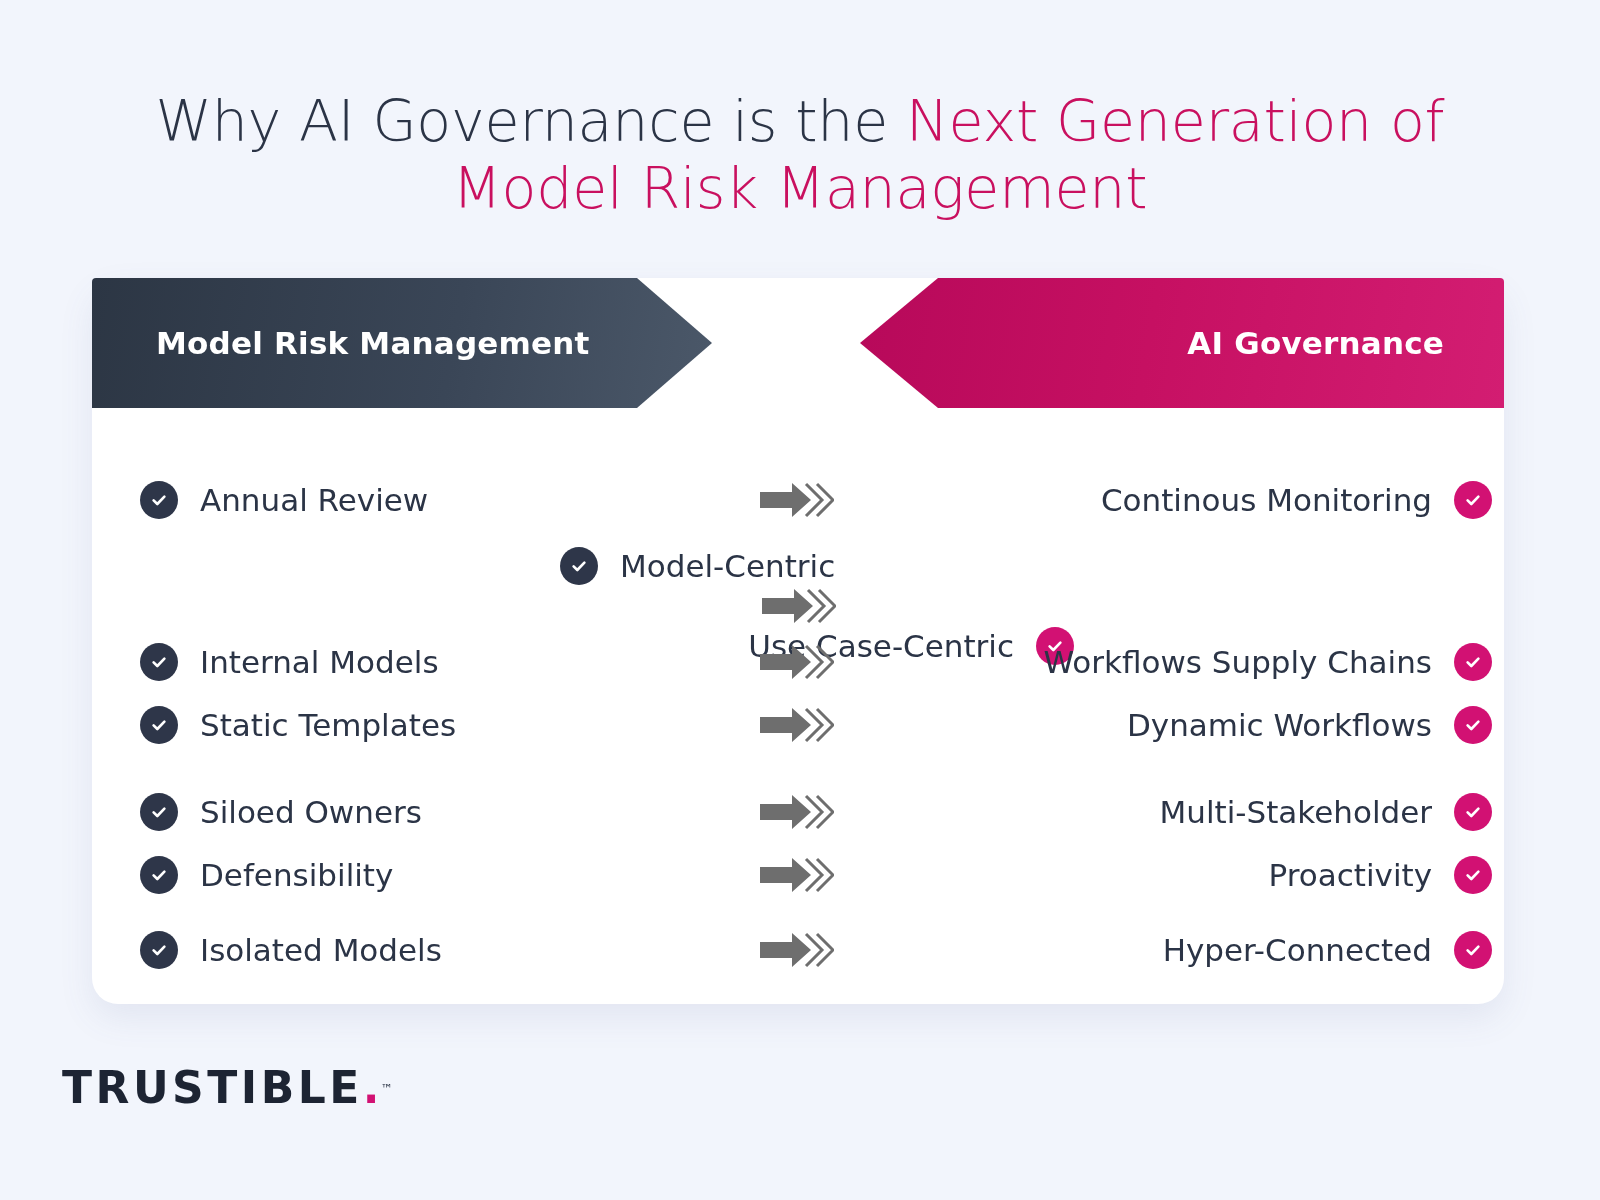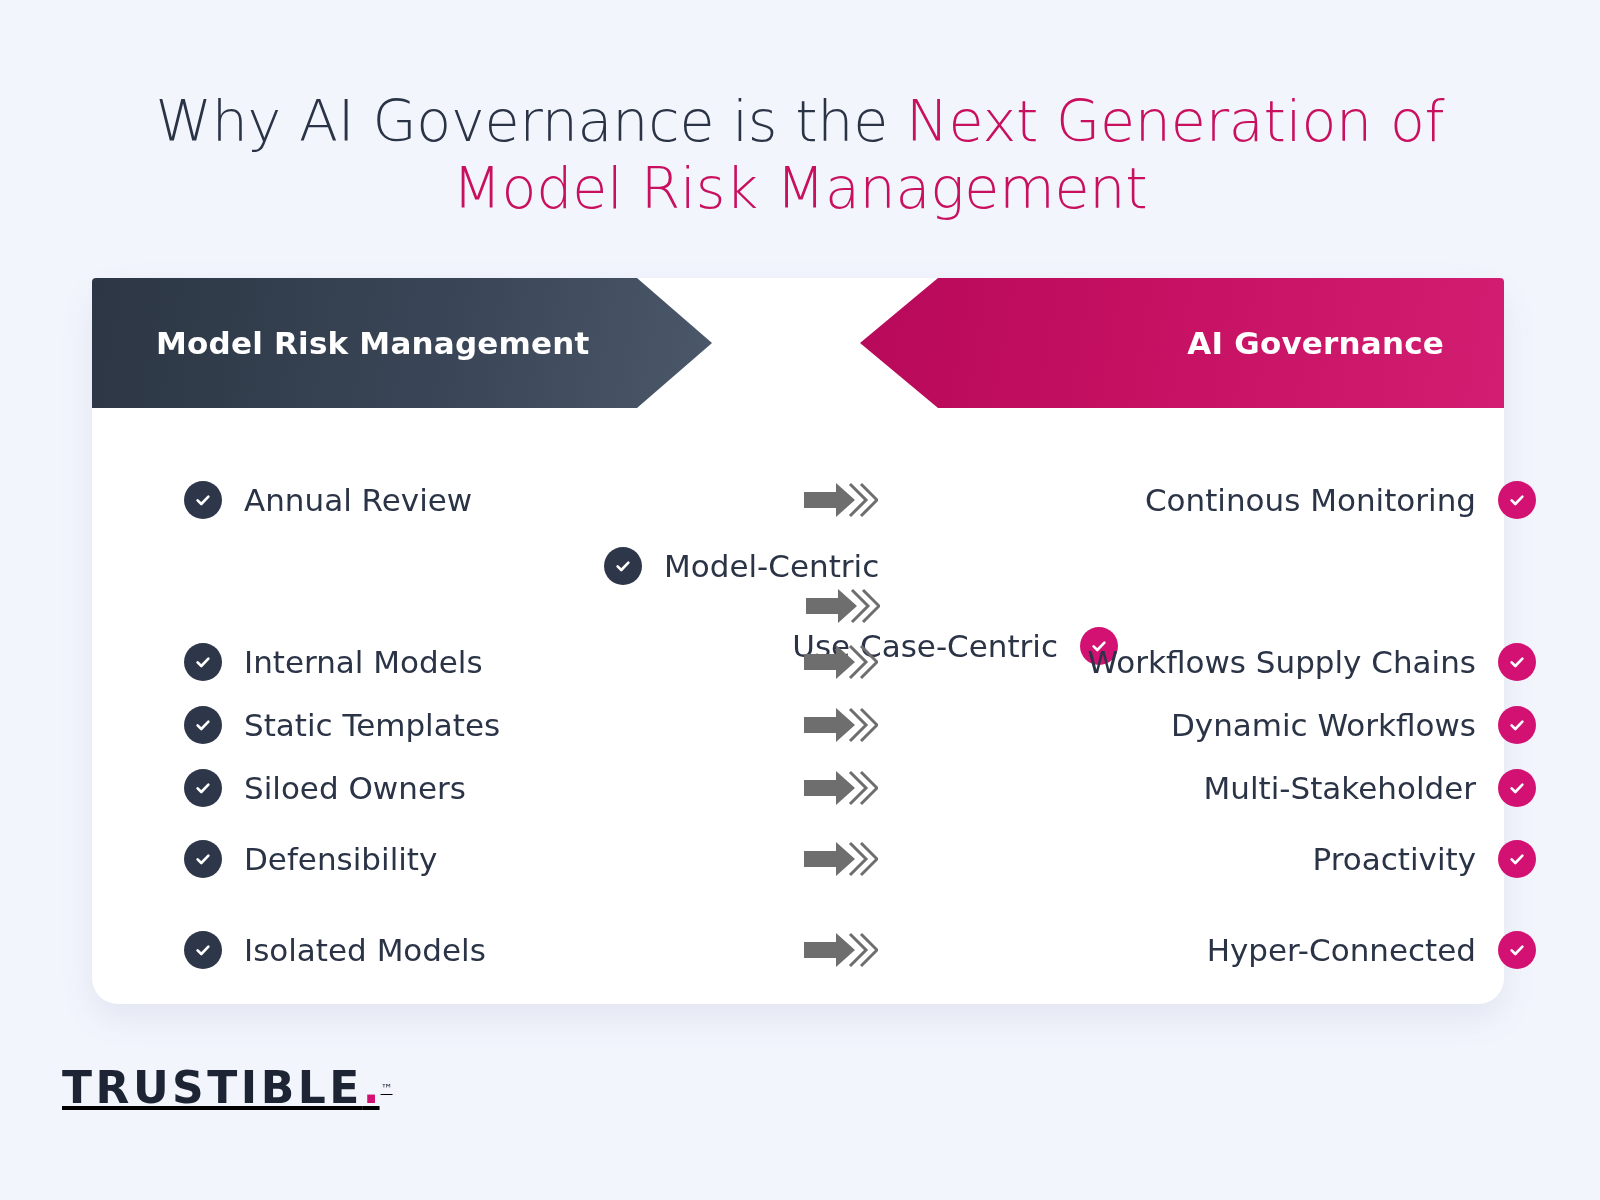--- a/index.html
+++ b/index.html
@@ -95,21 +95,20 @@
     width: 1412px;
     height: 596px;
   }
   .row {
     position: absolute;
     left: 0;
     width: 1412px;
     height: 56px;
     display: flex;
     align-items: center;
-    margin-left: 44px;
   }
 
   .col-left {
     width: 572px;
     display: flex;
     align-items: center;
     padding-left: 48px;
     box-sizing: border-box;
   }
   .col-mid {
@@ -151,21 +150,20 @@
 
   .arrow-icon { display: block; }
 
   
   .logo {
     position: absolute;
     left: 62px;
     top: 1066px;
     display: flex;
     align-items: center;
-    text-decoration: underline;
   }
   .logo-word {
     font-size: 44px;
     font-weight: bold;
     letter-spacing: 3.5px;
     color: #1d2433;
     line-height: 1;
   }
   .logo-dot {
     color: #d21173;
@@ -301,21 +299,21 @@
       </div>
       <div class="col-right">
         <span class="item-label">Dynamic Workflows</span>
         <span class="check check-pink">
           <svg width="20" height="20" viewBox="0 0 20 20" aria-hidden="true">
             <path d="M4.6 10.3 L8.3 14 L15.4 6.6" fill="none" stroke="#ffffff" stroke-width="2.6" stroke-linecap="round" stroke-linejoin="round"></path>
           </svg>
         </span>
       </div>
     </div>
-    <div class="row" style="top: 352px;">
+    <div class="row" style="top: 376px;">
       <div class="col-left">
         <span class="check check-dark">
           <svg width="20" height="20" viewBox="0 0 20 20" aria-hidden="true">
             <path d="M4.6 10.3 L8.3 14 L15.4 6.6" fill="none" stroke="#ffffff" stroke-width="2.6" stroke-linecap="round" stroke-linejoin="round"></path>
           </svg>
         </span>
         <span class="item-label">Siloed Owners</span>
       </div>
       <div class="col-mid">
         <span>
@@ -328,21 +326,21 @@
       </div>
       <div class="col-right">
         <span class="item-label">Multi-Stakeholder</span>
         <span class="check check-pink">
           <svg width="20" height="20" viewBox="0 0 20 20" aria-hidden="true">
             <path d="M4.6 10.3 L8.3 14 L15.4 6.6" fill="none" stroke="#ffffff" stroke-width="2.6" stroke-linecap="round" stroke-linejoin="round"></path>
           </svg>
         </span>
       </div>
     </div>
-    <div class="row" style="top: 423px;">
+    <div class="row" style="top: 439px;">
       <div class="col-left">
         <span class="check check-dark">
           <svg width="20" height="20" viewBox="0 0 20 20" aria-hidden="true">
             <path d="M4.6 10.3 L8.3 14 L15.4 6.6" fill="none" stroke="#ffffff" stroke-width="2.6" stroke-linecap="round" stroke-linejoin="round"></path>
           </svg>
         </span>
         <span class="item-label">Defensibility</span>
       </div>
       <div class="col-mid">
         <span>

